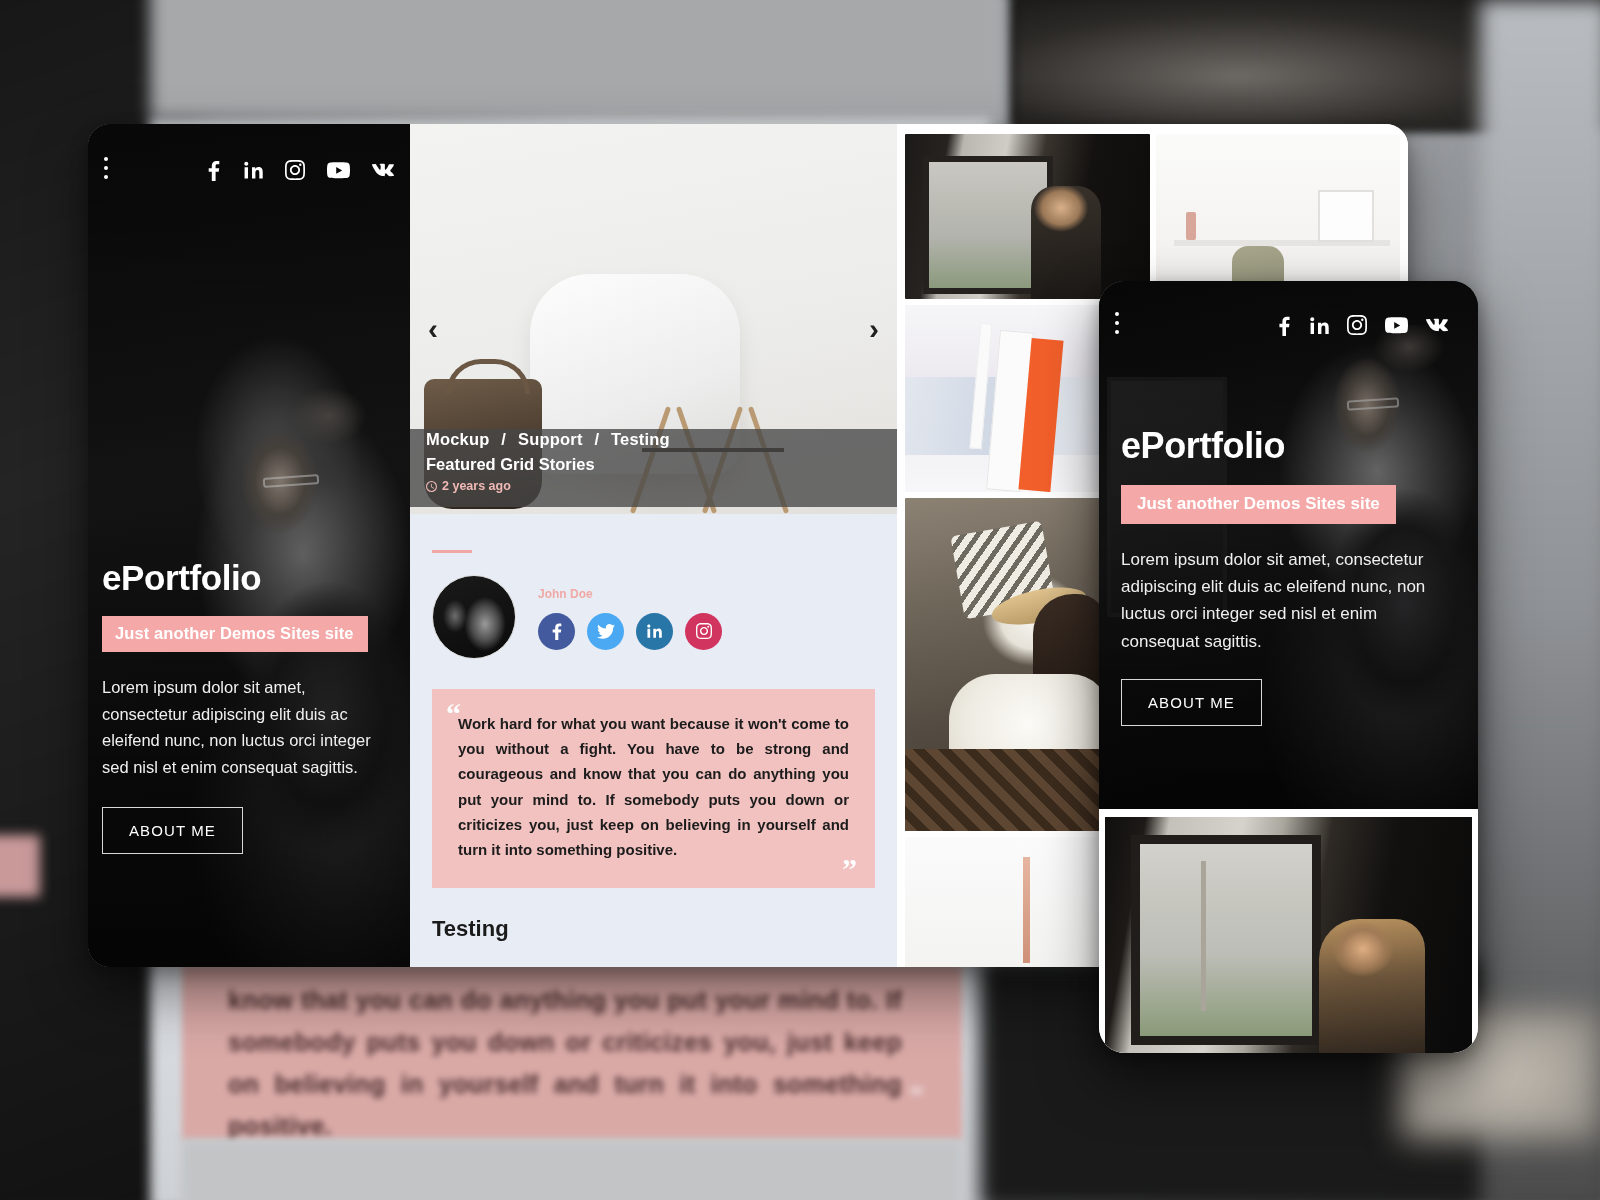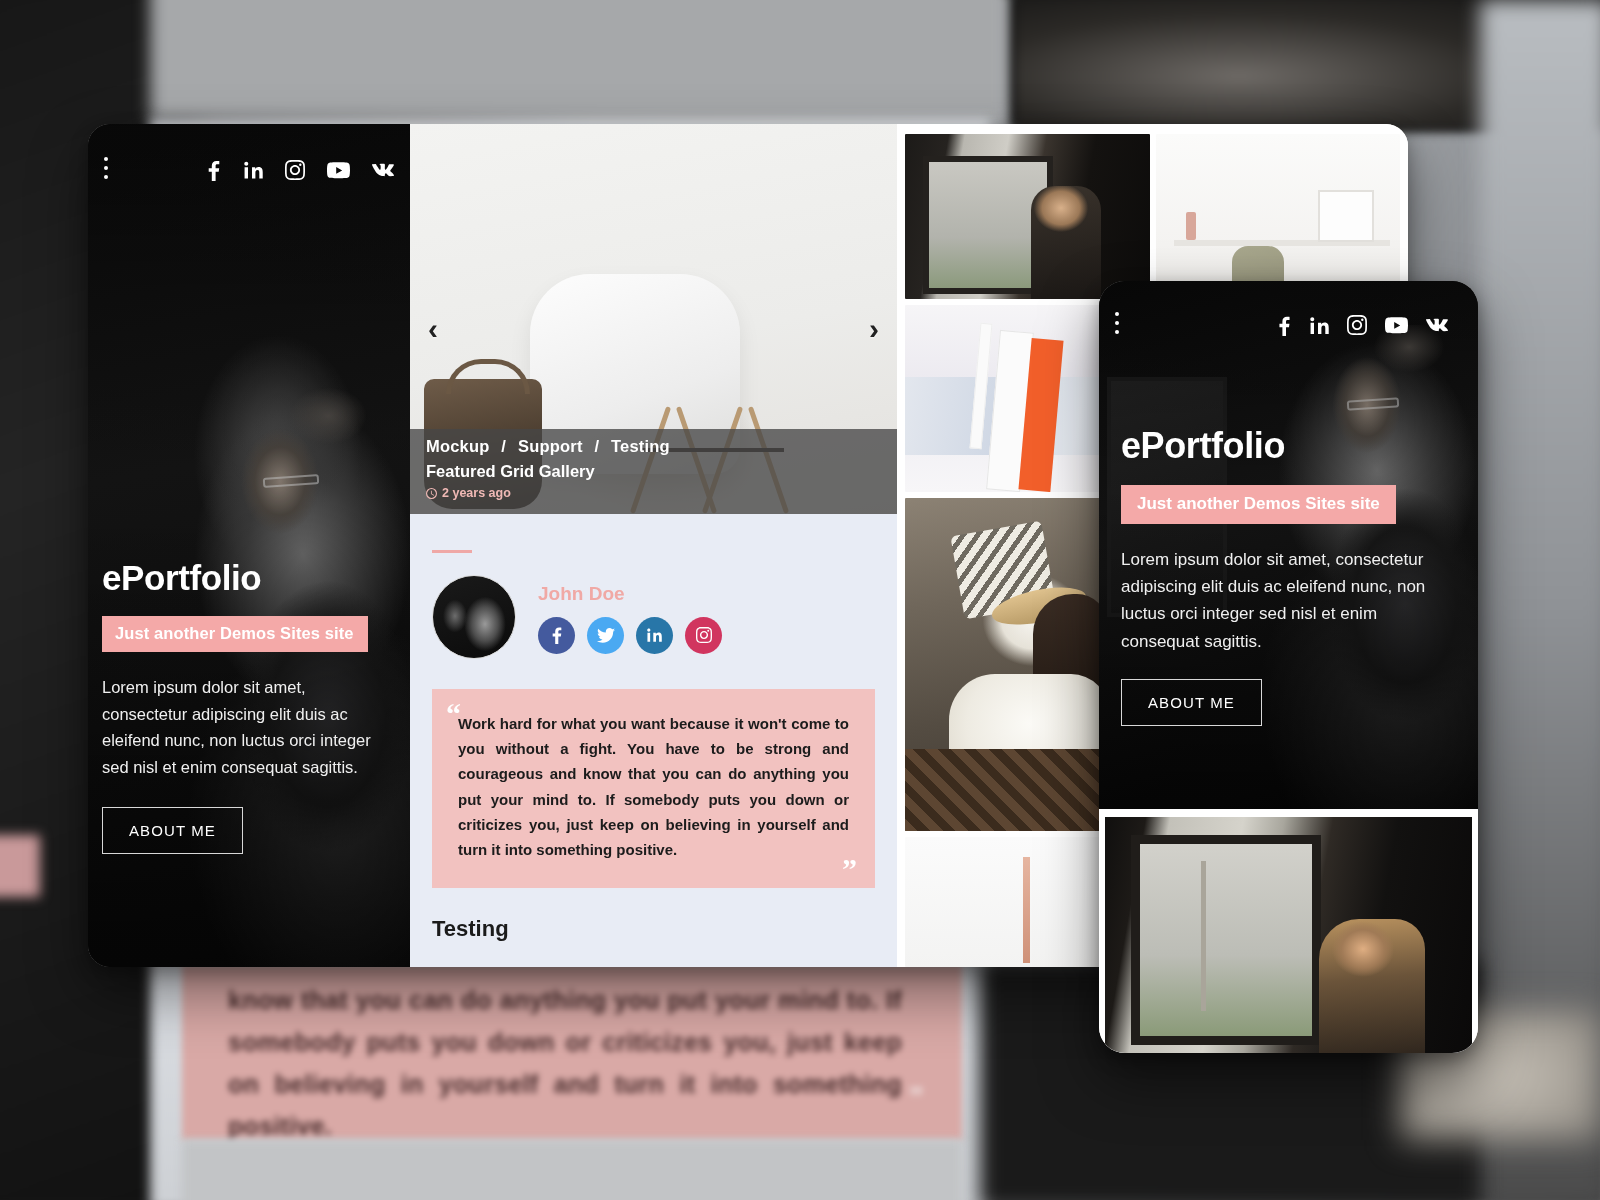--- a/index.html
+++ b/index.html
@@ -197,23 +197,23 @@
   .c-arrow {
     position: absolute; top: 190px; z-index: 6;
     font-size: 30px; color: #222; font-weight: bold;
     line-height: 1; cursor: pointer; user-select: none;
     text-shadow: 0 1px 2px rgba(255,255,255,.6);
   }
   .c-arrow.left { left: 18px; }
   .c-arrow.right { right: 18px; }
 
   .caption {
-    position: absolute; left: 0; right: 0; bottom: 0;
+    position: absolute; left: 0; right: 0; bottom: 7px;
     background: rgba(70,70,70,.78);
-    padding: 8px 16px 14px;
+    padding: 1px 16px 14px;
     color: #fff;
   }
   .cap-cats { font-size: 16.5px; font-weight: bold; letter-spacing: .2px; }
   .cap-cats .sep { font-weight: bold; margin: 0 7px; }
   .cap-title { font-size: 16.5px; font-weight: bold; margin-top: 6px; }
   .cap-meta { font-size: 12.5px; color: #f0b9b5; margin-top: 5px; display: flex; align-items: center; gap: 5px; font-weight: bold; }
   .cap-meta svg { fill: #f0b9b5; display: block; }
 
   .sec { padding: 26px 22px 0; }
   .sec-h { font-size: 22px; font-weight: bold; color: #1b1b1b; }
@@ -222,21 +222,21 @@
   .story-row { display: flex; align-items: center; gap: 22px; margin-top: 22px; }
   .avatar {
     width: 84px; height: 84px; flex: none; border-radius: 50%;
     background:
       radial-gradient(ellipse 26px 34px at 52px 48px, #9a9a9a 0%, #4d4d4d 50%, rgba(10,10,10,0) 80%),
       radial-gradient(ellipse 16px 22px at 22px 40px, #6d6d6d 0%, rgba(10,10,10,0) 75%),
       linear-gradient(160deg,#1a1a1a,#0b0b0b);
     border: 1px solid #ddd;
   }
   .story-meta { padding-top: 2px; }
-  .story-name { color: #f0a9a5; font-size: 19px; font-weight: bold; }
+  .story-name { color: #f0a9a5; font-size: 12px; font-weight: bold; }
   .story-socials { display: flex; gap: 12px; margin-top: 12px; }
   .sbtn {
     width: 37px; height: 37px; border-radius: 50%;
     display: flex; align-items: center; justify-content: center; cursor: pointer;
   }
   .sbtn svg { fill: #fff; display: block; }
 
   .quote {
     margin: 30px 22px 0; background: #f2c2c0;
     padding: 22px 26px 26px; position: relative;
@@ -527,21 +527,21 @@
       <div class="c-arrow right">›</div>
 
       <div class="caption">
         <div class="cap-cats">
           <a>Mockup</a>
           <span class="sep">/</span>
           <a>Support</a>
           <span class="sep">/</span>
           <a>Testing</a>
         </div>
-        <div class="cap-title">Featured Grid Gallery</div>
+        <div class="cap-title">Featured Grid Stories</div>
         <div class="cap-meta">
           <span>
               <svg width="11" height="11" viewBox="0 0 16 16">
                 <path d="M8 0a8 8 0 100 16A8 8 0 008 0zm0 14.4A6.4 6.4 0 118 1.6a6.4 6.4 0 010 12.8zM8.4 4H7.2v4.8l4.1 2.5.6-1-3.5-2.1V4z"></path>
               </svg>
             </span>
           <span>2 years ago</span>
         </div>
       </div>
     </div>

